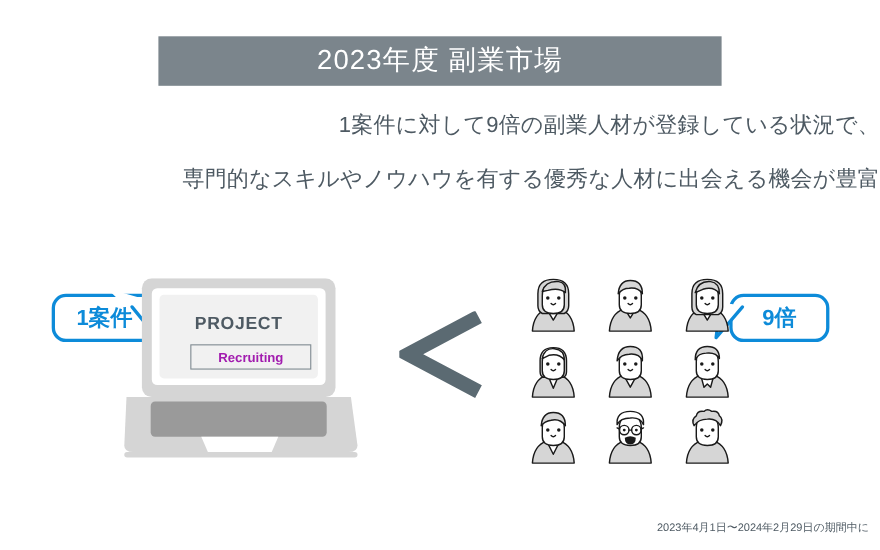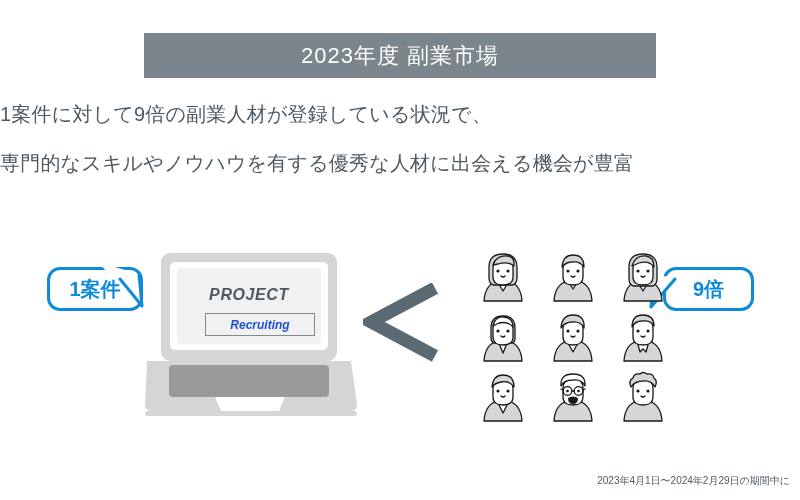--- a/index.html
+++ b/index.html
@@ -23,33 +23,33 @@
     top: 33px;
     width: 512px;
     height: 45px;
     background: #7b858c;
     display: flex;
     align-items: center;
     justify-content: center;
   }
   #title-banner .title-text {
     color: #ffffff;
-    font-size: 22px;
+    font-size: 25px;
     font-weight: 400;
     letter-spacing: 1px;
     line-height: 1;
   }
 
   
   #lead {
     position: absolute;
     left: 0;
     top: 104px;
     width: 800px;
-    text-align: left;
+    text-align: right;
   }
   #lead .lead-line {
     display: block;
     font-size: 20px;
     line-height: 1.0;
     color: #4e5a63;
     letter-spacing: 0.2px;
   }
   #lead .lead-line.line1 { margin-bottom: 29px; }
 
@@ -86,25 +86,24 @@
   .bubble-tail {
     position: absolute;
     overflow: visible;
   }
   #tail-left { left: 95px; top: 260px; width: 60px; height: 50px; }
   #tail-right { left: 640px; top: 260px; width: 60px; height: 50px; }
 
   
   #laptop {
     position: absolute;
-    left: 143px;
+    left: 111px;
     top: 253px;
     width: 235px;
     height: 165px;
-    font-style: italic;
   }
 
   .laptop-screen-text {
     position: absolute;
     left: 0;
     width: 100%;
     text-align: center;
     pointer-events: none;
   }
   #project-label {
@@ -121,21 +120,21 @@
     width: 110px;
     height: 23px;
     border: 1px solid #7f8a91;
     background: #f1f1f1;
     box-sizing: border-box;
     display: flex;
     align-items: center;
     justify-content: center;
     font-size: 12px;
     font-weight: bold;
-    color: #1d4ed8;
+    color: #a21caf;
   }
 
   
   #lt-symbol {
     position: absolute;
     left: 363px;
     top: 283px;
     width: 80px;
     height: 80px;
   }

